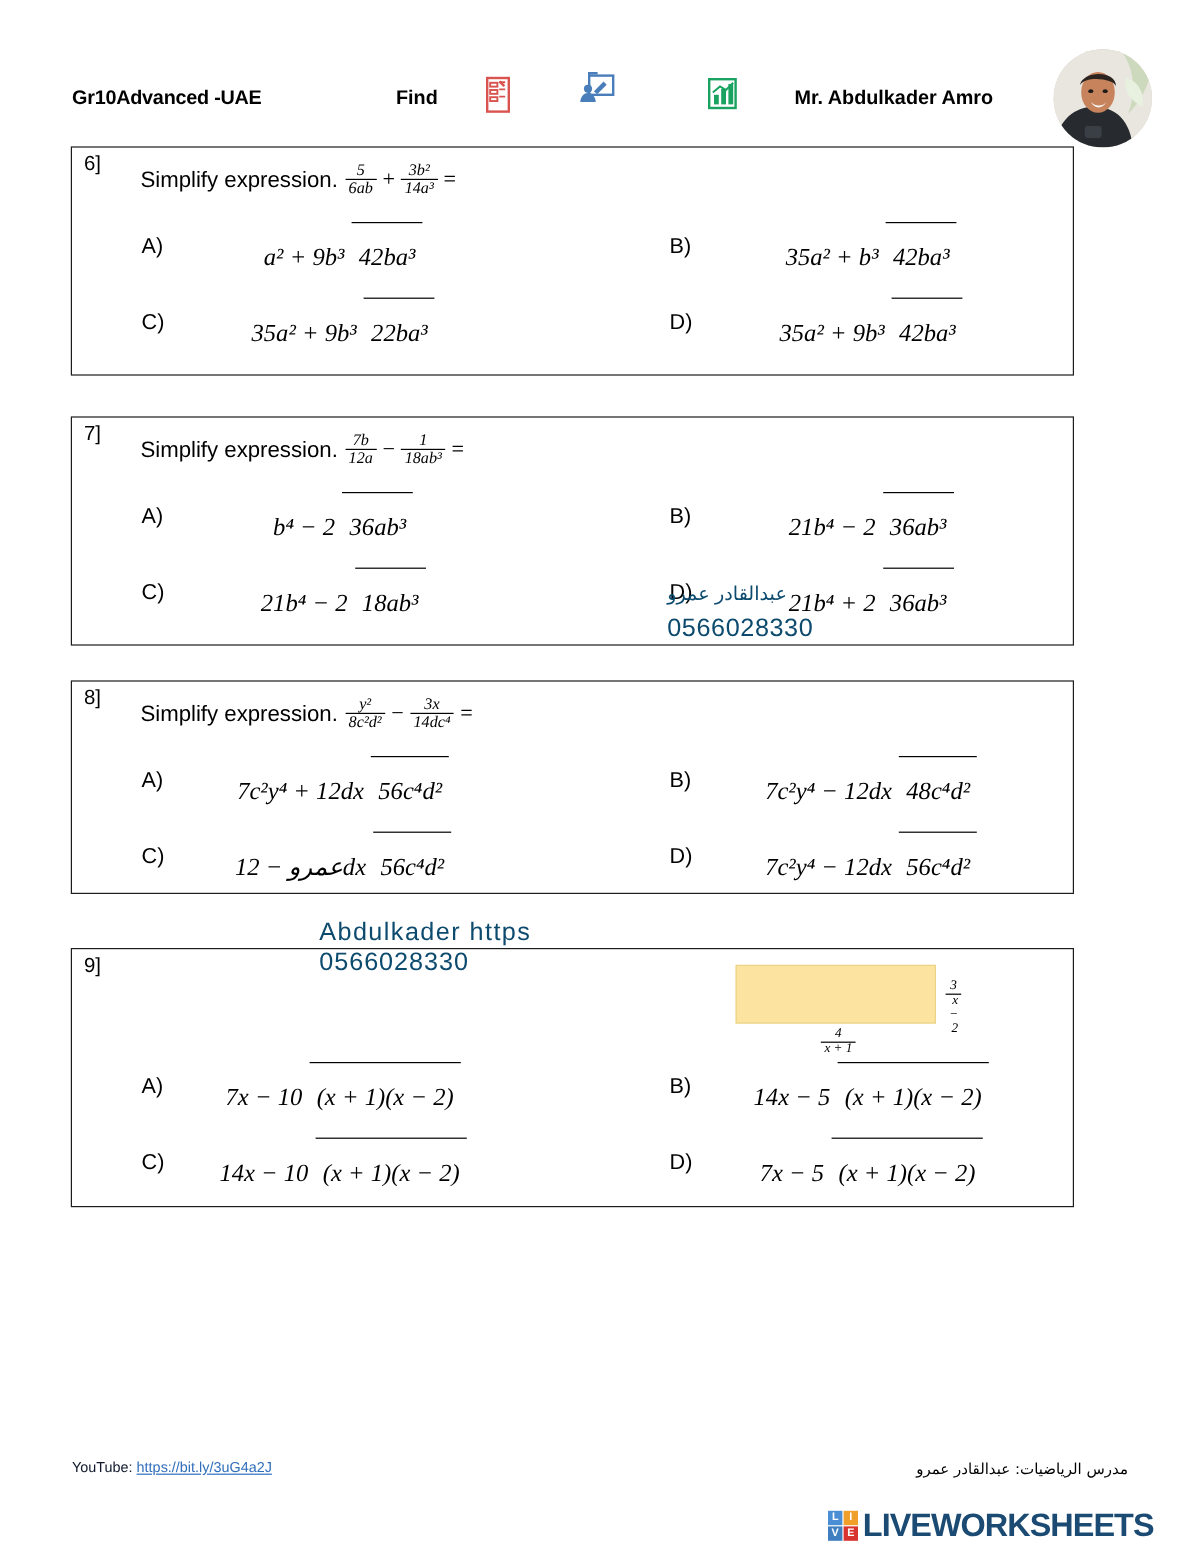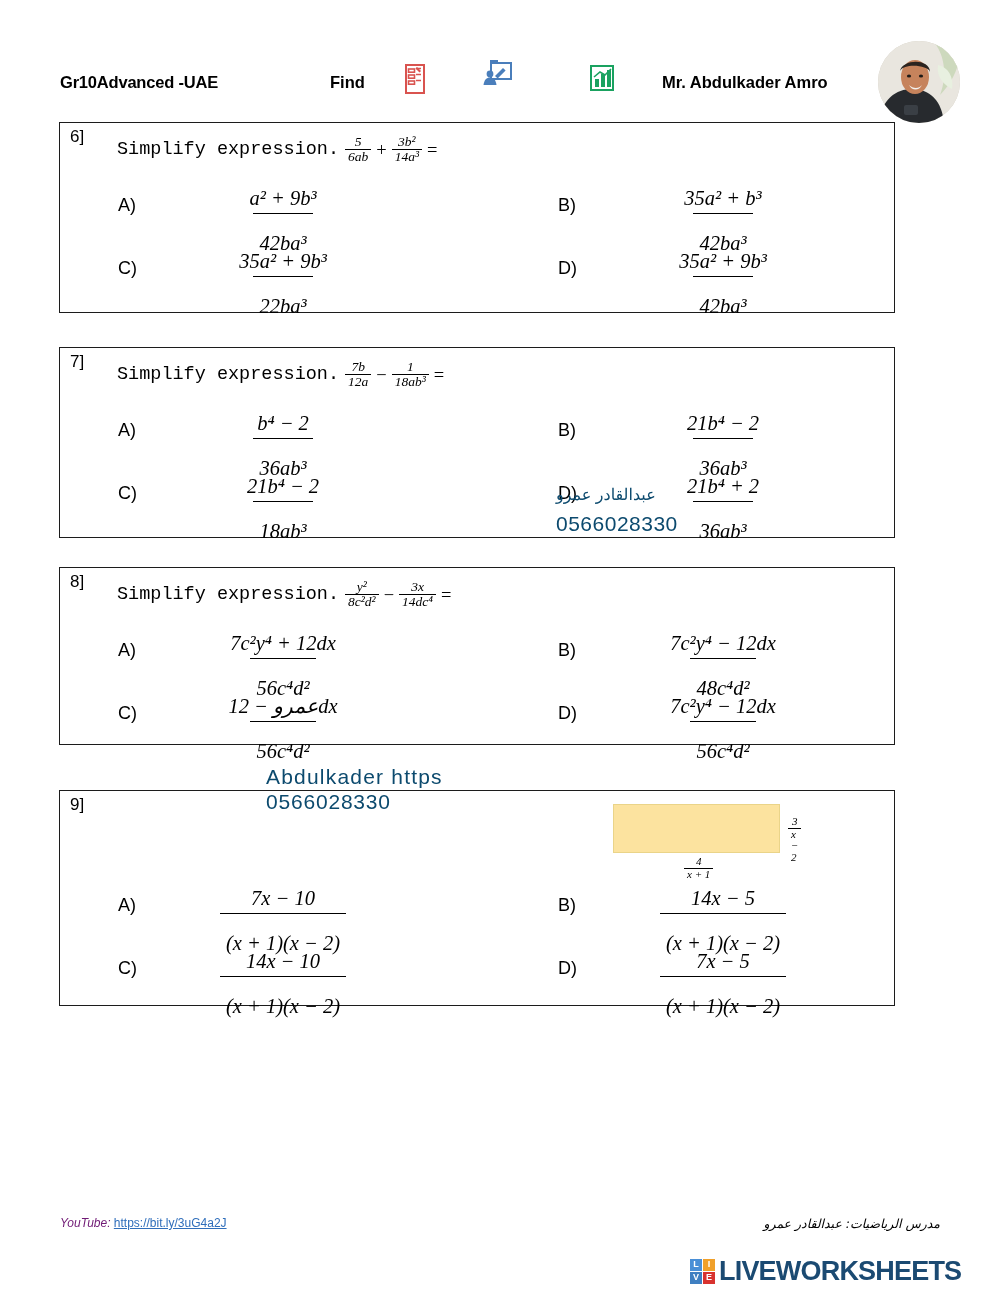--- a/index.html
+++ b/index.html
@@ -84,35 +84,35 @@
   }
   .qstem {
     position: absolute;
     left: 57px; top: 12px;
     font-size: 18.5px;
     line-height: 1.1;
     display: flex;
     align-items: center;
     white-space: nowrap;
   }
-  .qstem .stem-text { margin-right: 4px; font-family: Liberation Mono, monospace; }
+  .qstem .stem-text { margin-right: 4px; }
 
   
   .mfrac {
     display: inline-flex;
     flex-direction: column;
     align-items: center;
     vertical-align: middle;
     font-family: "Liberation Serif", serif;
     font-style: italic;
     line-height: 1.05;
     margin: 0 2px;
   }
   .mfrac .num { padding: 0 3px; }
-  .mfrac .den { padding: 0 3px; border-top: 1.2px solid #000; }
+  .mfrac .den { padding: 0 3px; border-top: 1.2px solid #000; text-align: right; }
   .mfrac.small { font-size: 13.5px; }
   .op {
     font-family: "Liberation Serif", serif;
     font-style: normal;
     margin: 0 3px;
   }
 
   
   .answers {
     position: absolute;
@@ -128,21 +128,21 @@
     font-size: 18px;
     font-family: "Liberation Sans", sans-serif;
     width: 30px;
     flex: 0 0 30px;
     padding-top: 10px;
   }
   .ans-frac {
     font-family: "Liberation Serif", serif;
     font-size: 20.5px;
     display: flex;
-    flex-direction: column;
+    flex-direction: row;
     align-items: center;
     line-height: 1.35;
   }
   .ans-frac .num { white-space: nowrap; padding: 0 6px; }
   .ans-frac .den { white-space: nowrap; padding: 16px 6px; border-top: 1.6px solid #000; }
   .ans-frac i { font-style: italic; }
 
   
   .pos-A { left: 58px;  top: 62px;  }
   .pos-B { left: 498px; top: 62px;  }
@@ -203,32 +203,31 @@
     font-size: 21px;
     letter-spacing: 0.8px;
   }
 
   
   .footer-left {
     position: absolute;
     left: 60px; top: 1216px;
     font-size: 12px;
   }
-  .footer-left .lbl { color: #701a75; font-style: italic; }
+  .footer-left .lbl { color: #0f172a; }
   .footer-left a {
     color: #2f6ebb;
     text-decoration: underline;
   }
   .footer-right {
     position: absolute;
     right: 60px; top: 1216px;
     font-size: 12.5px;
     direction: rtl;
     font-family: "DejaVu Sans", sans-serif;
-    font-style: italic;
   }
 
   .lw-logo {
     position: absolute;
     left: 690px; top: 1254px;
     display: flex;
     align-items: center;
     height: 34px;
   }
   .lw-blocks {

